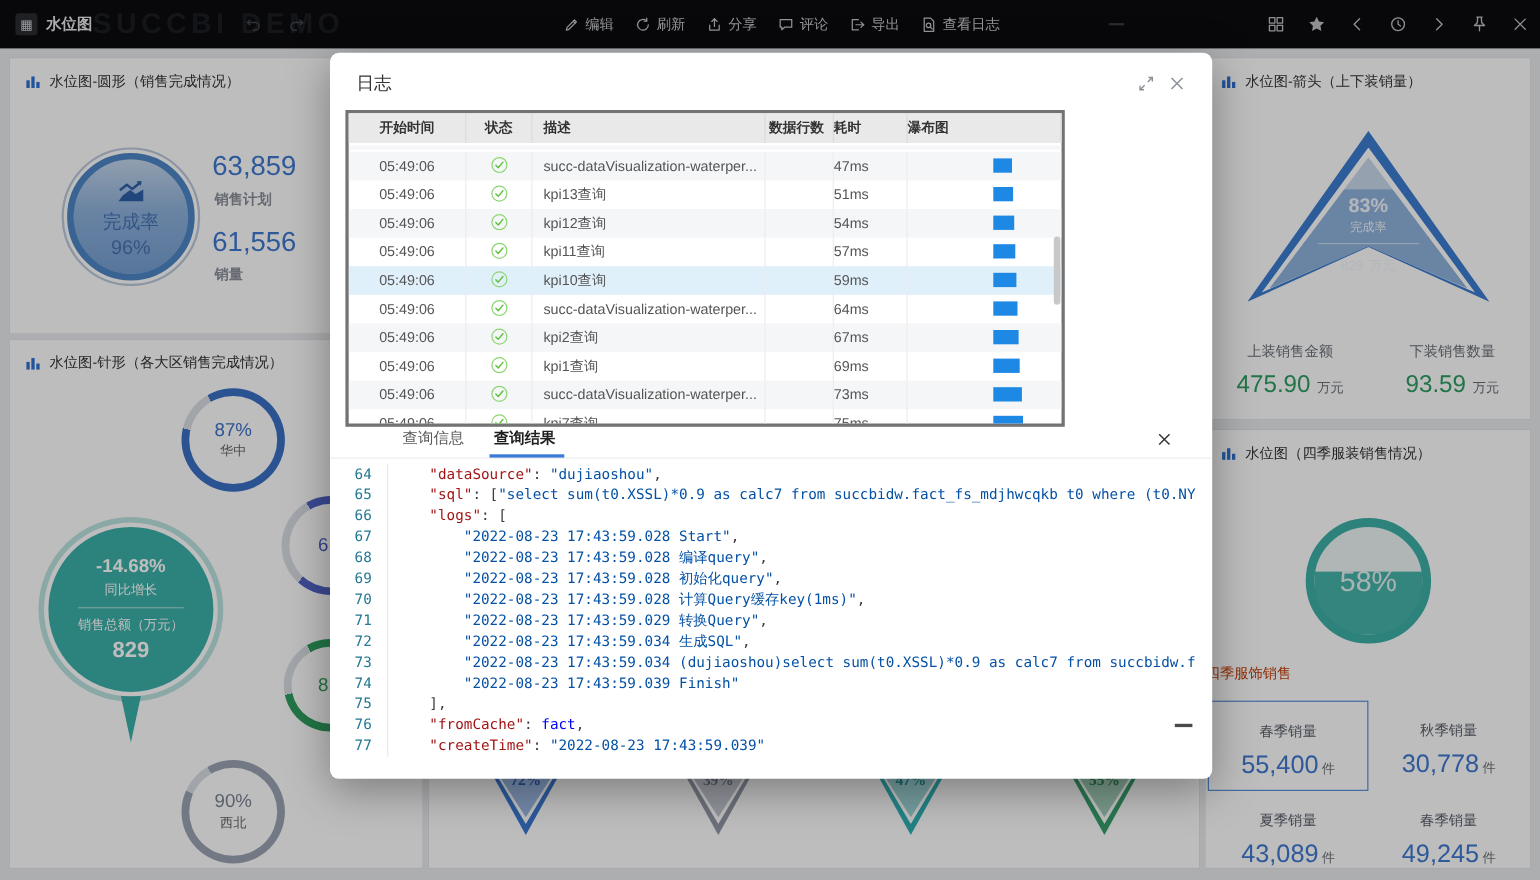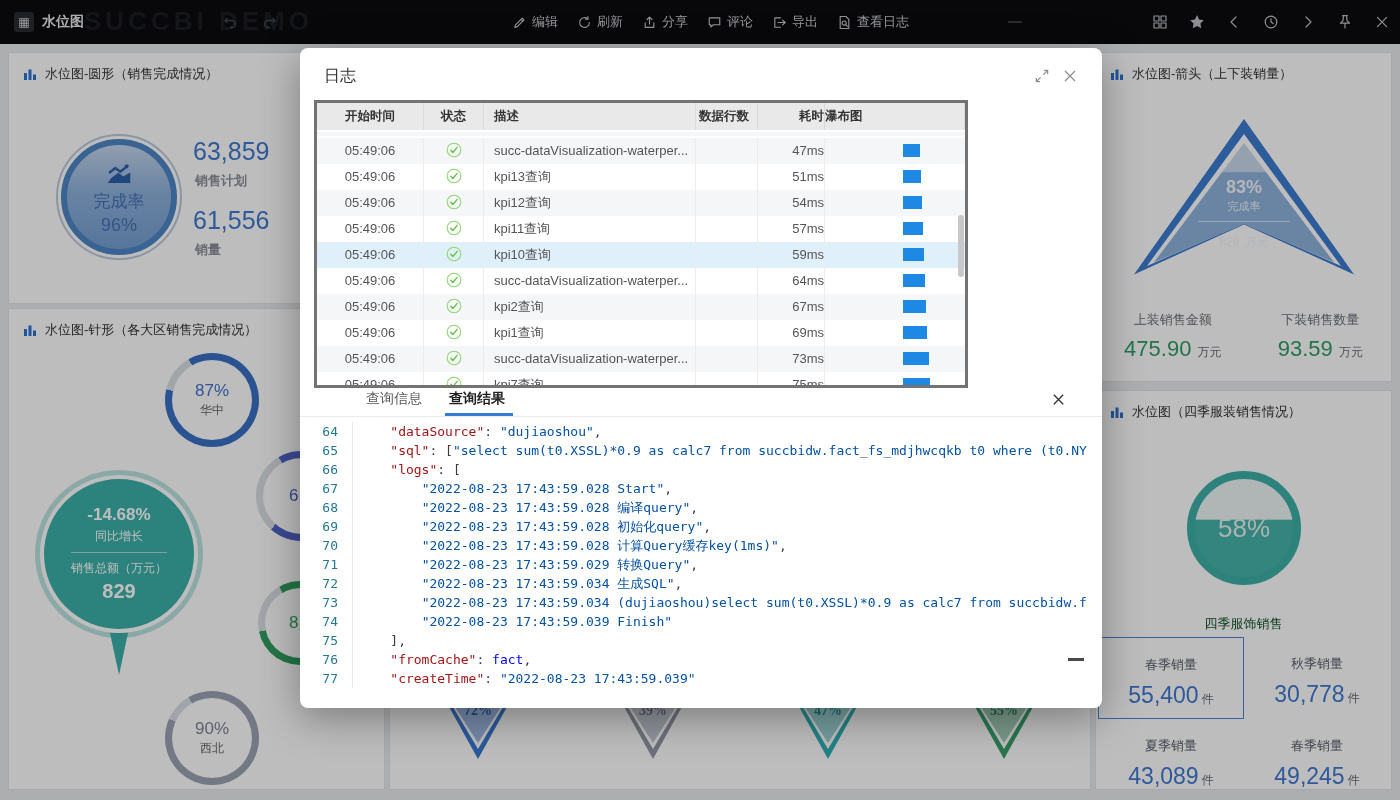--- a/index.html
+++ b/index.html
@@ -56,21 +56,21 @@
   .ar-hr{width:92px;height:1px;background:rgba(255,255,255,.6);margin:7px 0 6px;}
   .ar-amt{font-size:20px;font-weight:bold;}
   .ar-amt span{font-size:12px;font-weight:normal;}
   .arrow-stats{position:absolute;left:0;top:258px;width:100%;display:flex;justify-content:space-around;text-align:center;}
   .as-l{font-size:13px;color:#6a7078;}
   .as-v{font-size:22px;color:#2e9e63;margin-top:7px;}
   .as-v span{font-size:12px;color:#6a7078;}
   
   .scircle{position:absolute;left:91px;top:80px;width:114px;height:114px;border-radius:50%;border:8px solid #3fb0a8;box-sizing:border-box;background:linear-gradient(to top,#48b4ac 0%,#48b4ac 58%,#eef6f5 59%);display:flex;align-items:center;justify-content:center;}
   .sc-val{font-size:26px;color:#e7f1f0;}
-  .s-sub{position:absolute;left:0;top:224px;width:100%;text-align:center;font-size:13px;color:#14532d;}
+  .s-sub{position:absolute;left:0;top:212px;width:100%;font-size:13px;color:#c2410c;}
   .sgrid{position:absolute;left:2px;top:246px;width:292px;display:grid;grid-template-columns:1fr 1fr;}
   .scell{height:82px;text-align:center;padding-top:18px;box-sizing:border-box;}
   .scell.sel{border:1px solid #4a86d8;}
   .sc-l{font-size:13px;color:#5b616b;}
   .sc-v{font-size:23px;color:#3e78d0;margin-top:8px;}
   .sc-v span{font-size:12px;color:#6a7078;margin-left:3px;}
   
   .dmd{position:absolute;width:80px;height:72px;}
   .dmd .t1{position:absolute;inset:0;clip-path:polygon(0 0,100% 0,50% 100%);}
   .dmd .t2{position:absolute;left:6px;right:6px;top:5px;bottom:10px;clip-path:polygon(0 0,100% 0,50% 100%);background:#fff;}
@@ -89,21 +89,21 @@
   .lt-body{height:253px;overflow:hidden;position:relative;margin-top:2px;}
   .lt-row{display:flex;height:26px;line-height:26px;font-size:13px;color:#555;}
   .lt-row.odd{background:#f5f6f8;}
   .lt-row.sel{background:#e0f0fb;}
   .lt-sliver{height:4px;background:#f5f6f8;margin-bottom:2px;}
   .lt-cell{box-sizing:border-box;border-right:1px solid #ececec;height:100%;}
   .c-time{width:107px;text-align:center;}
   .c-status{width:60px;text-align:center;}
   .c-desc{width:212px;padding-left:10px;white-space:nowrap;overflow:hidden;}
   .c-rows{width:62px;text-align:right;padding-right:8px;}
-  .c-dur{width:67px;text-align:right;}
+  .c-dur{width:67px;text-align:left;}
   .c-wf{flex:1;border-right:none;}
   .ok-ic{display:inline-block;width:16px;height:16px;vertical-align:middle;margin-top:-3px;}
   .wf-bar{display:inline-block;height:13px;background:#1e88e5;vertical-align:middle;margin-left:78px;margin-top:-3px;}
   .lt-scroll{position:absolute;right:1px;top:112px;width:6px;height:62px;background:#c8c8c8;border-radius:3px;}
   
   .mtabs{position:absolute;left:0;top:334px;width:100%;height:34px;border-bottom:1px solid #ebebeb;}
   .tab{position:absolute;top:8px;font-size:14px;cursor:pointer;}
   .tab-info{left:66px;color:#595959;}
   .tab-result{left:149px;color:#1f1f1f;font-weight:bold;}
   .tab-underline{position:absolute;left:145px;top:31px;width:68px;height:3px;background:#3a7bd5;}

